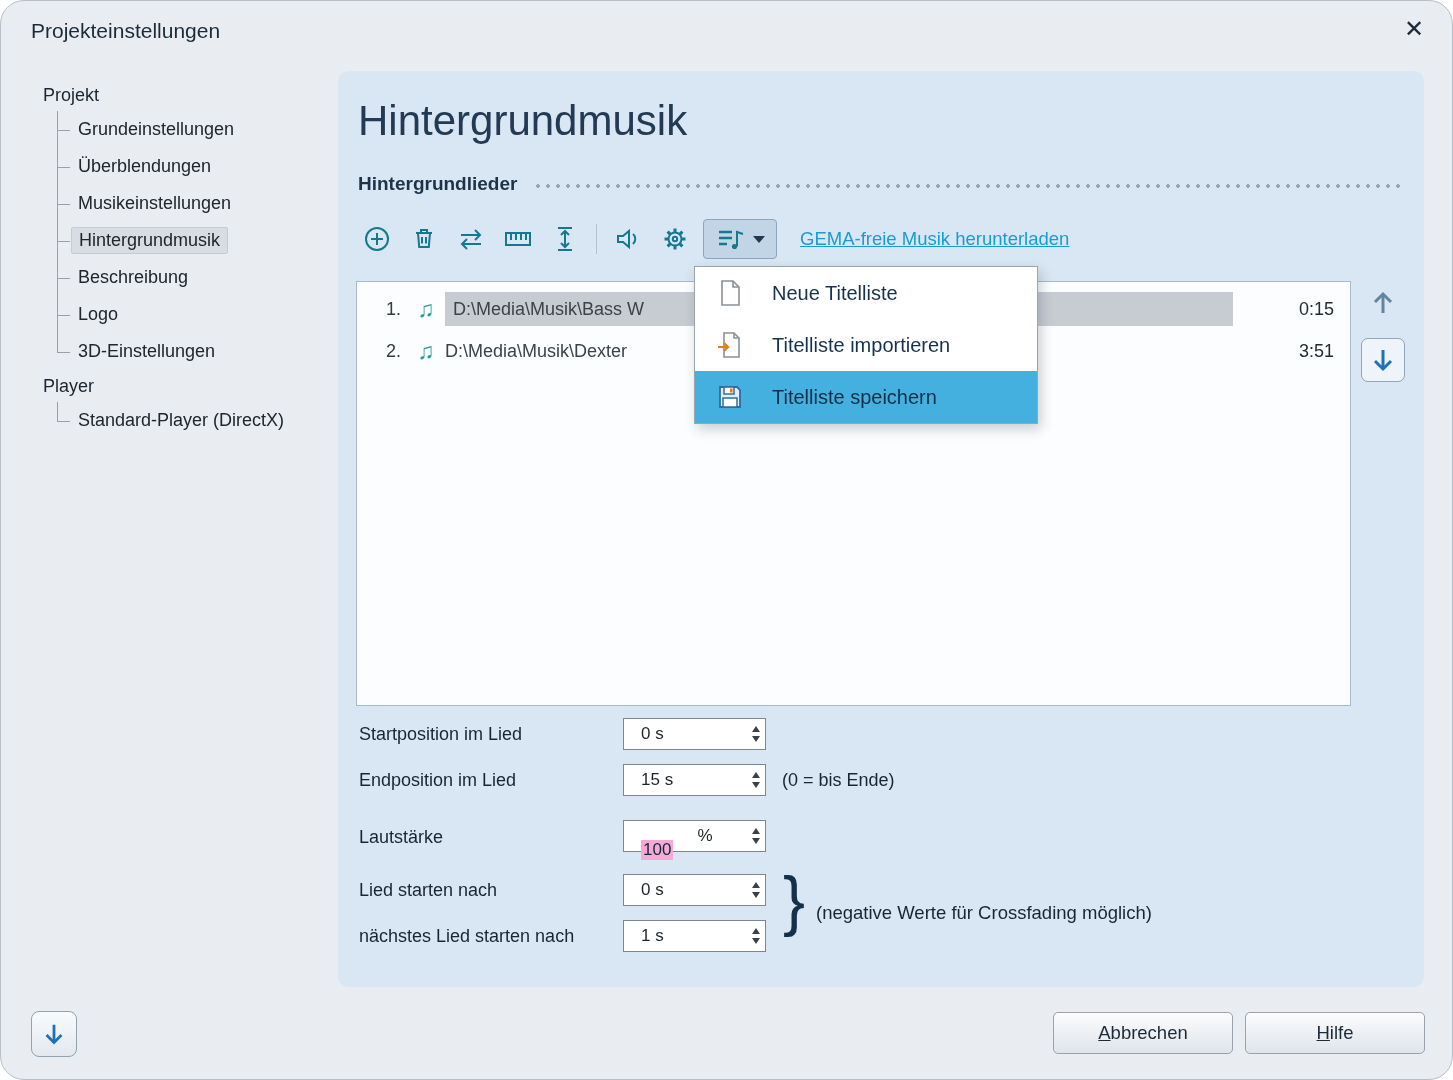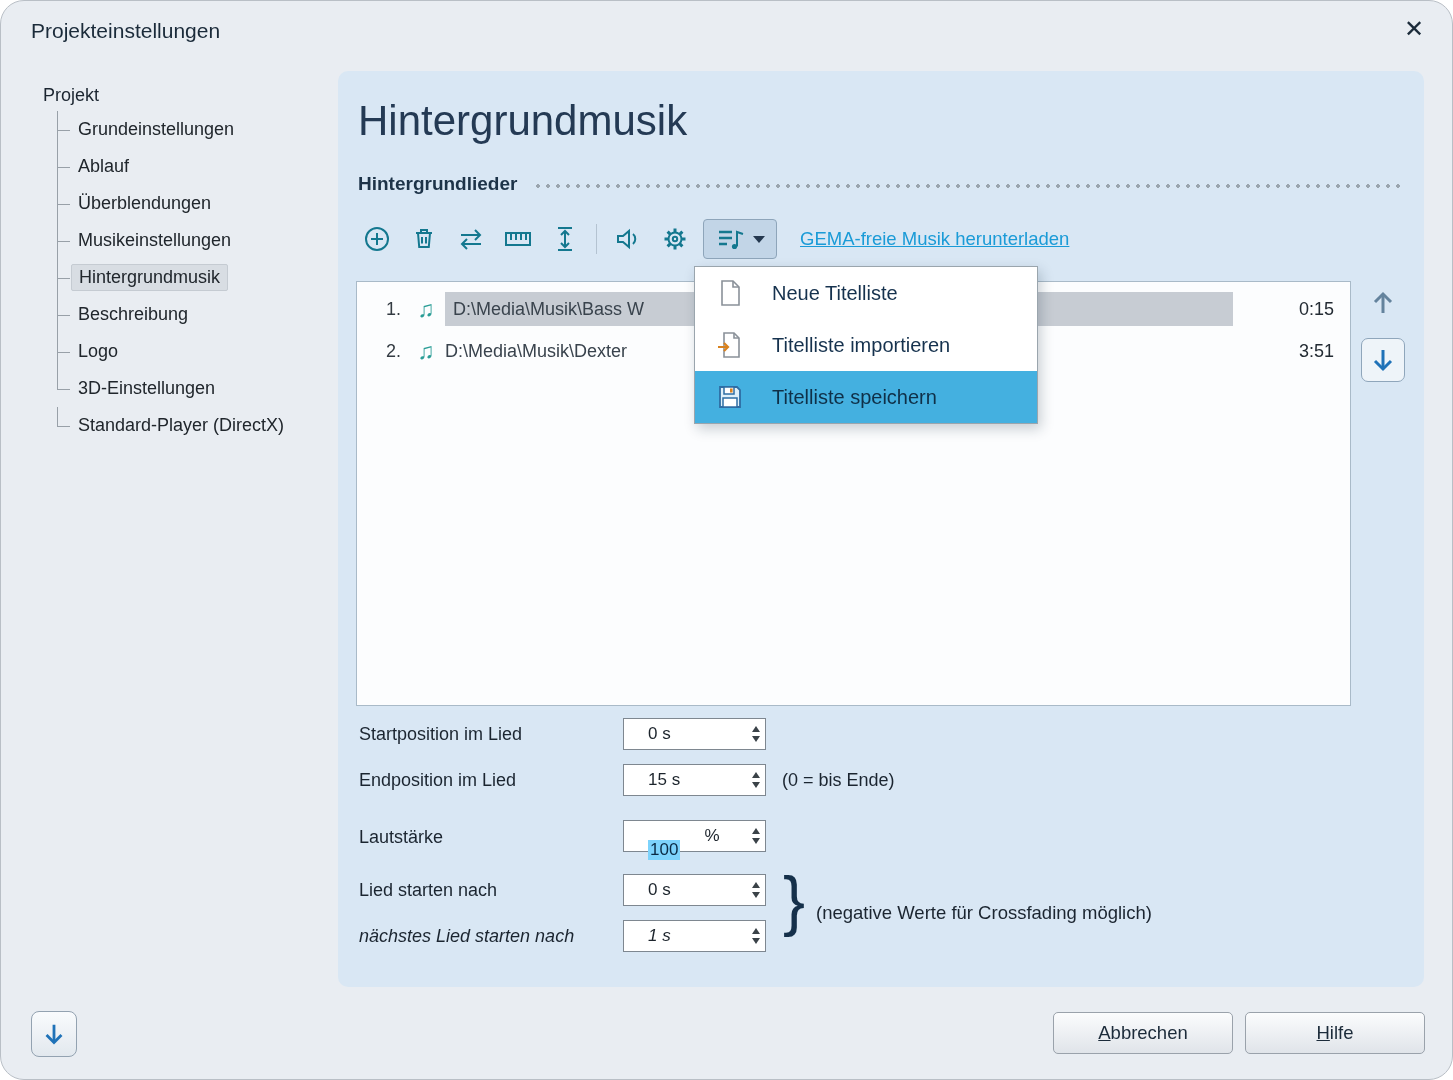--- a/index.html
+++ b/index.html
@@ -60,26 +60,26 @@
   .menu { position:absolute; left:356px; top:195px; width:344px; background:#fff; border:1px solid #9aa5ad;
           box-shadow:3px 5px 12px rgba(20,40,60,.22); z-index:6; }
   .menu-item { height:52px; display:flex; align-items:center; padding-left:20px; gap:27px; font-size:20px; color:#16324e; cursor:pointer; }
   .menu-item.highlighted { background:#44b0e0; color:#0f3048; }
   .micon { width:30px; display:flex; align-items:center; justify-content:center; }
 
   
   .frow { position:absolute; left:0; width:100%; height:32px; font-size:18px; color:#1b2530; }
   .flabel { position:absolute; left:21px; line-height:32px; white-space:nowrap; }
   .spin { position:absolute; left:285px; width:143px; height:32px; background:#fff; border:1px solid #7e8790; display:flex; align-items:center; font-size:17px; color:#1c242c; }
-  .spin-val { flex:1; padding-left:24px; display:flex; align-items:center; }
+  .spin-val { flex:1; padding-left:17px; display:flex; align-items:center; }
   .spin-ctl { width:18px; height:100%; display:flex; flex-direction:column; align-items:center; justify-content:center; gap:4px; cursor:pointer; }
   .tri-up { width:0; height:0; border-left:4px solid transparent; border-right:4px solid transparent; border-bottom:6px solid #3a4248; }
   .tri-dn { width:0; height:0; border-left:4px solid transparent; border-right:4px solid transparent; border-top:6px solid #3a4248; }
   .fnote { position:absolute; left:444px; line-height:32px; white-space:nowrap; }
-  .vsel { background:#7dd3fc; color:#0a2a44; padding:0 2px;margin-top:28px; }
+  .vsel { background:#f9a8d4; color:#0a2a44; padding:0 2px;margin-top:28px; }
   .vunit { margin-left:24px; }
   .fbtn { position:absolute; left:443px; top:-1px; width:258px; height:42px; background:linear-gradient(#fbfcfd,#e0e4e9); border:1px solid #959ca4;
           border-radius:4px; font-size:18px; color:#1c2b3a; font-family:inherit; cursor:pointer; }
   .brace { position:absolute; left:445px; top:796px; font-size:66px; font-weight:400; color:#15304a; line-height:1; }
   .cross-note { position:absolute; left:478px; top:831px; font-size:18.5px; color:#1b2530; }
 
   
   .foot-btn { position:absolute; top:1011px; width:180px; height:42px; background:linear-gradient(#fbfcfd,#e0e4e9); border:1px solid #9aa2ab;
               border-radius:5px; font-size:18.5px; color:#1c2b3a; font-family:inherit; cursor:pointer; }
   .accel { text-decoration:underline; }
@@ -94,41 +94,39 @@
   <div class="win-title">Projekteinstellungen</div>
   <div class="win-close">✕</div>
 
   <div class="sidebar">
     <div class="group-label">Projekt</div>
     <div class="tree">
       <div class="tree-item">
           <span class="ti">Grundeinstellungen</span>
         </div>
       <div class="tree-item">
-          <span class="ti">Ablauf</span>
-        </div>
-      <div class="tree-item">
           <span class="ti">Überblendungen</span>
         </div>
       <div class="tree-item">
           <span class="ti">Musikeinstellungen</span>
         </div>
       <div class="tree-item selected">
           <span class="ti">Hintergrundmusik</span>
         </div>
       <div class="tree-item">
           <span class="ti">Beschreibung</span>
         </div>
       <div class="tree-item">
           <span class="ti">Logo</span>
         </div>
       <div class="tree-item">
           <span class="ti">3D-Einstellungen</span>
         </div>
     </div>
+    <div class="group-label">Player</div>
     <div class="tree">
       <div class="tree-item">
           <span class="ti">Standard-Player (DirectX)</span>
         </div>
     </div>
   </div>
 
   <div class="panel">
 
     <div class="heading">Hintergrundmusik</div>
@@ -307,21 +305,21 @@
       <span class="flabel">Lied starten nach</span>
       <div class="spin">
         <span class="spin-val">0 s</span>
         <span class="spin-ctl">
             <span class="tri-up"></span>
             <span class="tri-dn"></span>
           </span>
       </div>
     </div>
 
-    <div class="frow" style="top:849px;font-style:italic;">
+    <div class="frow" style="top:849px;">
       <span class="flabel">nächstes Lied starten nach</span>
       <div class="spin">
         <span class="spin-val">1 s</span>
         <span class="spin-ctl">
             <span class="tri-up"></span>
             <span class="tri-dn"></span>
           </span>
       </div>
     </div>
 

